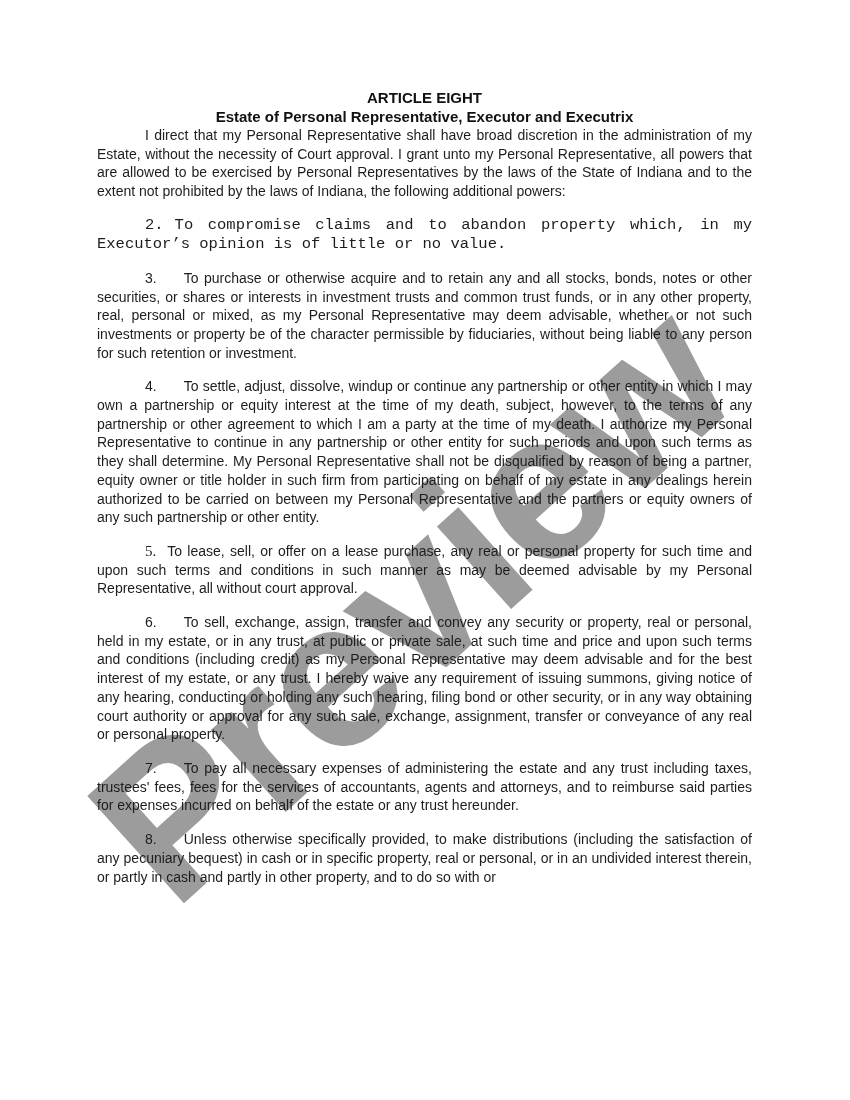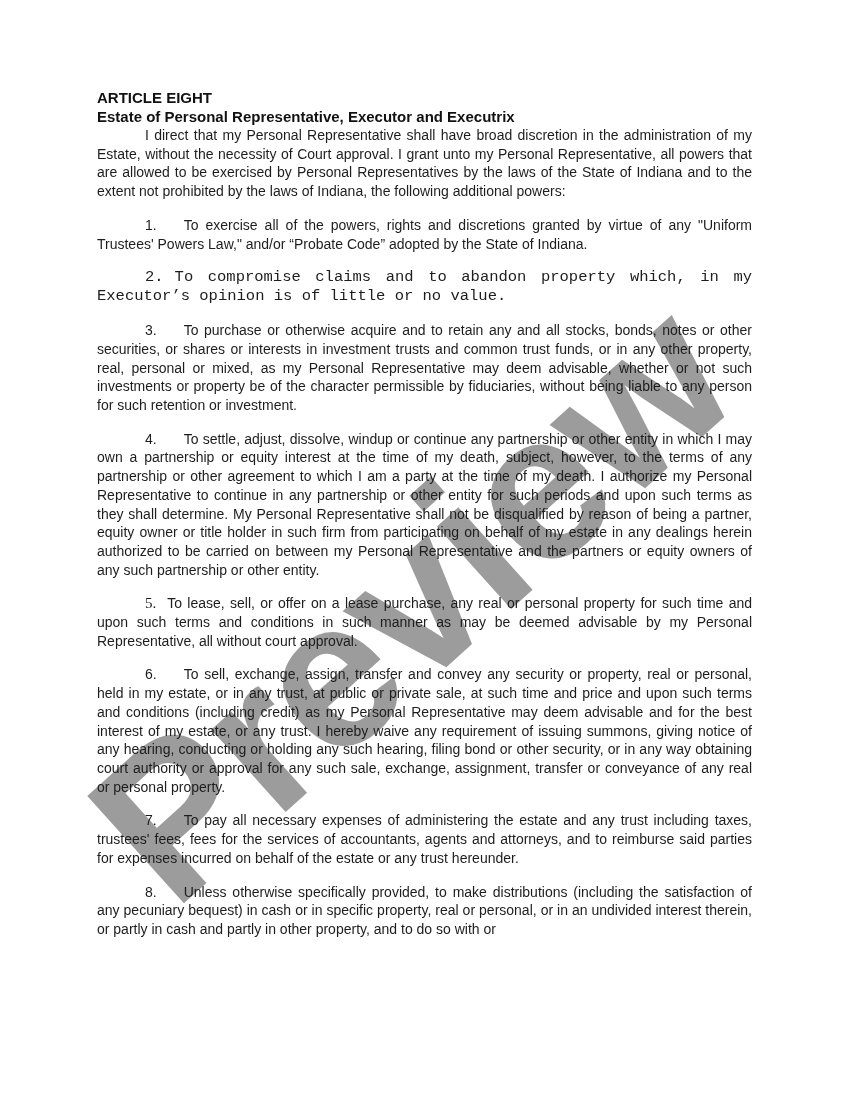--- a/index.html
+++ b/index.html
@@ -14,21 +14,21 @@
     position:absolute; left:410px; top:515px; z-index:0;
     transform:translate(-50%,-50%) rotate(-42deg);
     font-family:"Liberation Sans", sans-serif;
     font-size:210px; font-weight:bold; letter-spacing:-4px;
     color:#9c9c9c; white-space:nowrap; pointer-events:none;
   }
 
   
   .content { position:relative; z-index:1; margin:88px 98px 0 97px; }
   .doc-title, .doc-subtitle {
-    text-align:left; font-weight:bold; font-size:15px; line-height:19px; color:#111;
+    text-align:center; font-weight:bold; font-size:15px; line-height:19px; color:#111;
   }
   .body-p {
     margin:15px 0 0 0; font-size:14px; line-height:18.7px;
     text-align:justify; text-indent:48px; color:#1d1d1d;
   }
   .intro { margin-top:0; }
   .tab { display:inline-block; width:27px; }
   .tab.narrow { display:inline-block; width:11px; }
   .serif { font-family:Liberation Mono, monospace; font-size:15.5px; line-height:19px; }
   .serif-num .pnum { font-family:"Liberation Serif", serif; font-size:15px; }
@@ -39,21 +39,20 @@
 <div class="page">
 
   <div class="watermark">Preview</div>
 
   <div class="content">
     <div class="doc-title">ARTICLE EIGHT</div>
     <div class="doc-subtitle">Estate of Personal Representative, Executor and Executrix</div>
 
     <p class="body-p intro">I direct that my Personal Representative shall have broad discretion in the administration of my Estate, without the necessity of Court approval.  I grant unto my Personal Representative, all powers that are allowed to be exercised by Personal Representatives by the laws of the State of Indiana and to the extent not prohibited by the laws of Indiana, the following additional powers:</p>
 
-    <p class="body-p"><span class="pnum">1.</span><span class="tab"></span><span class="ptext">To exercise all of the powers, rights and discretions granted by virtue of any "Uniform Trustees' Powers Law," and/or “Probate Code” adopted by the State of Indiana.</span></p>
 
     <p class="body-p serif"><span class="pnum">2.</span><span class="tab narrow"></span><span class="ptext">To compromise claims and to abandon property which, in my Executor’s opinion is of little or no value.</span></p>
 
     <p class="body-p"><span class="pnum">3.</span><span class="tab"></span><span class="ptext">To purchase or otherwise acquire and to retain any and all stocks, bonds, notes or other securities, or shares or interests in investment trusts and common trust funds, or in any other property, real, personal or mixed, as my Personal Representative may deem advisable, whether or not such investments or property be of the character permissible by fiduciaries, without being liable to any person for such retention or investment.</span></p>
 
     <p class="body-p"><span class="pnum">4.</span><span class="tab"></span><span class="ptext">To settle, adjust, dissolve, windup or continue any partnership or other entity in which I may own a partnership or equity interest at the time of my death, subject, however, to the terms of any partnership or other agreement to which I am a party at the time of my death. I authorize my Personal Representative to continue in any partnership or other entity for such periods and upon such terms as they shall determine. My Personal Representative shall not be disqualified by reason of being a partner, equity owner or title holder in such firm from participating on behalf of my estate in any dealings herein authorized to be carried on between my Personal Representative and the partners or equity owners of any such partnership or other entity.</span></p>
 
     <p class="body-p serif-num"><span class="pnum">5.</span><span class="tab narrow"></span><span class="ptext">To lease, sell, or offer on a lease purchase, any real or personal property for such time and upon such terms and conditions in such manner as may be deemed advisable by my Personal Representative, all without court approval.</span></p>
 
     <p class="body-p"><span class="pnum">6.</span><span class="tab"></span><span class="ptext">To sell, exchange, assign, transfer and convey any security or property, real or personal, held in my estate, or in any trust, at public or private sale, at such time and price and upon such terms and conditions (including credit) as my Personal Representative may deem advisable and for the best interest of my estate, or any trust. I hereby waive any requirement of issuing summons, giving notice of any hearing, conducting or holding any such hearing, filing bond or other security, or in any way obtaining court authority or approval for any such sale, exchange, assignment, transfer or conveyance of any real or personal property.</span></p>

